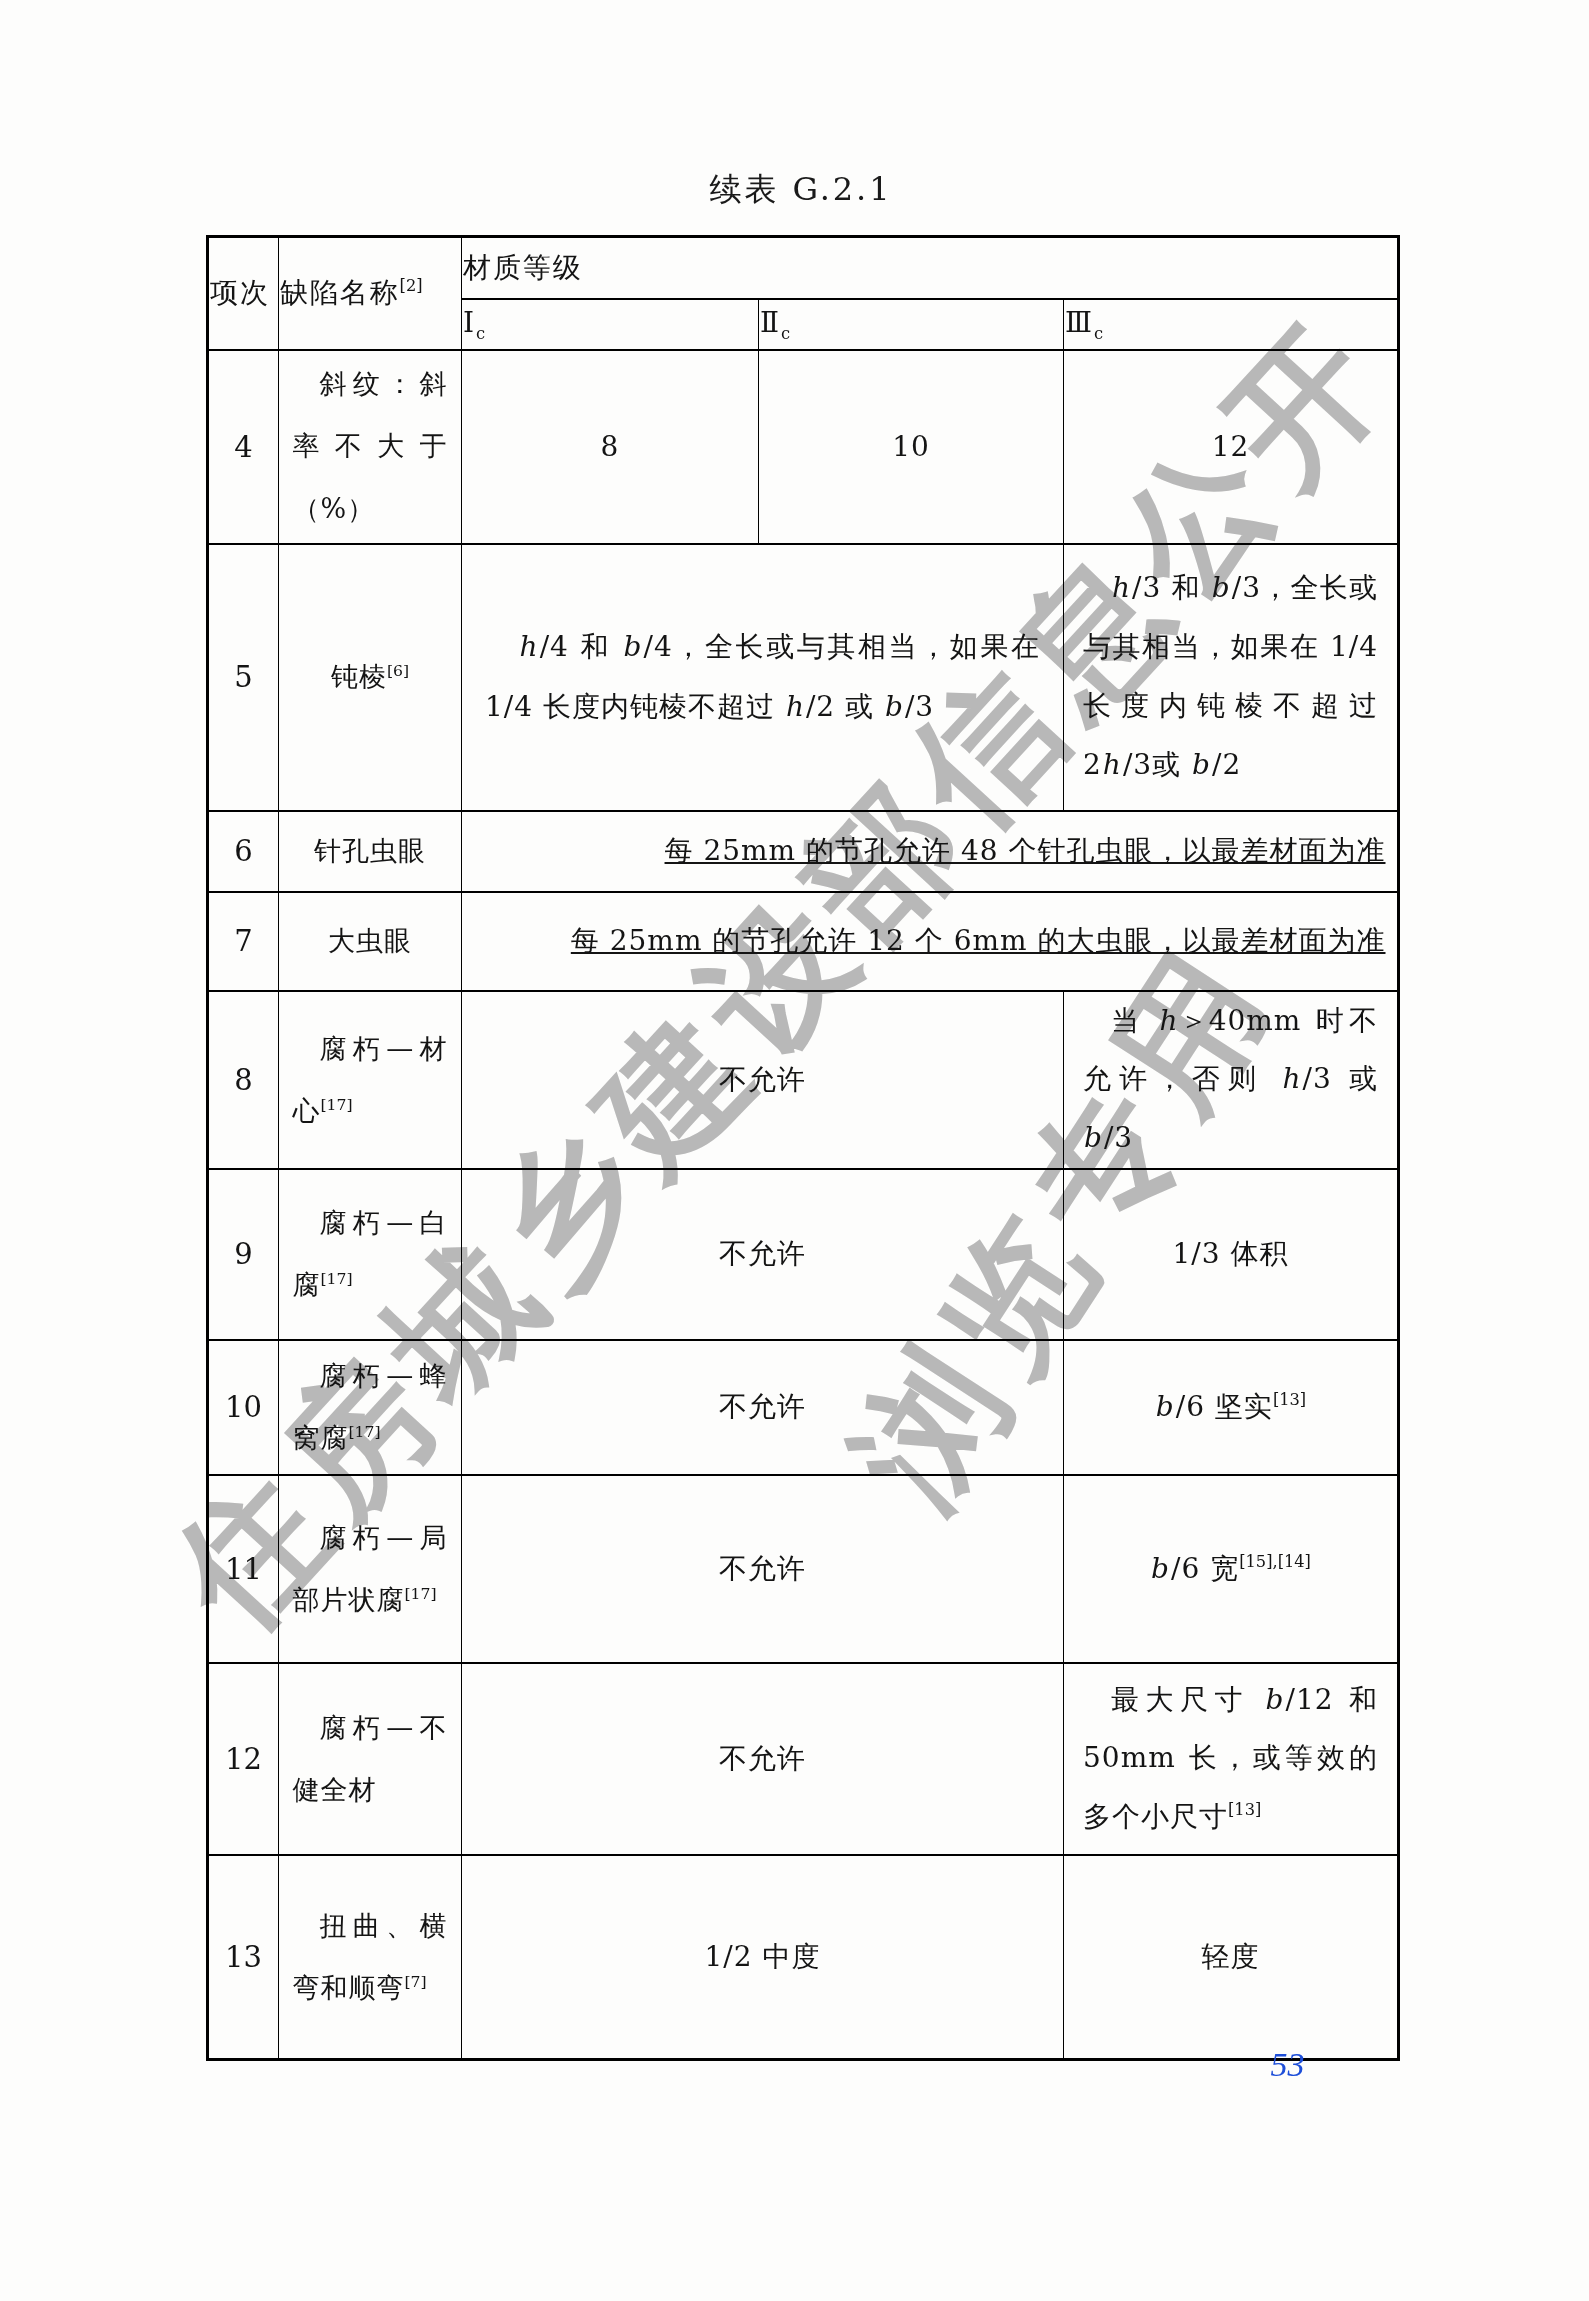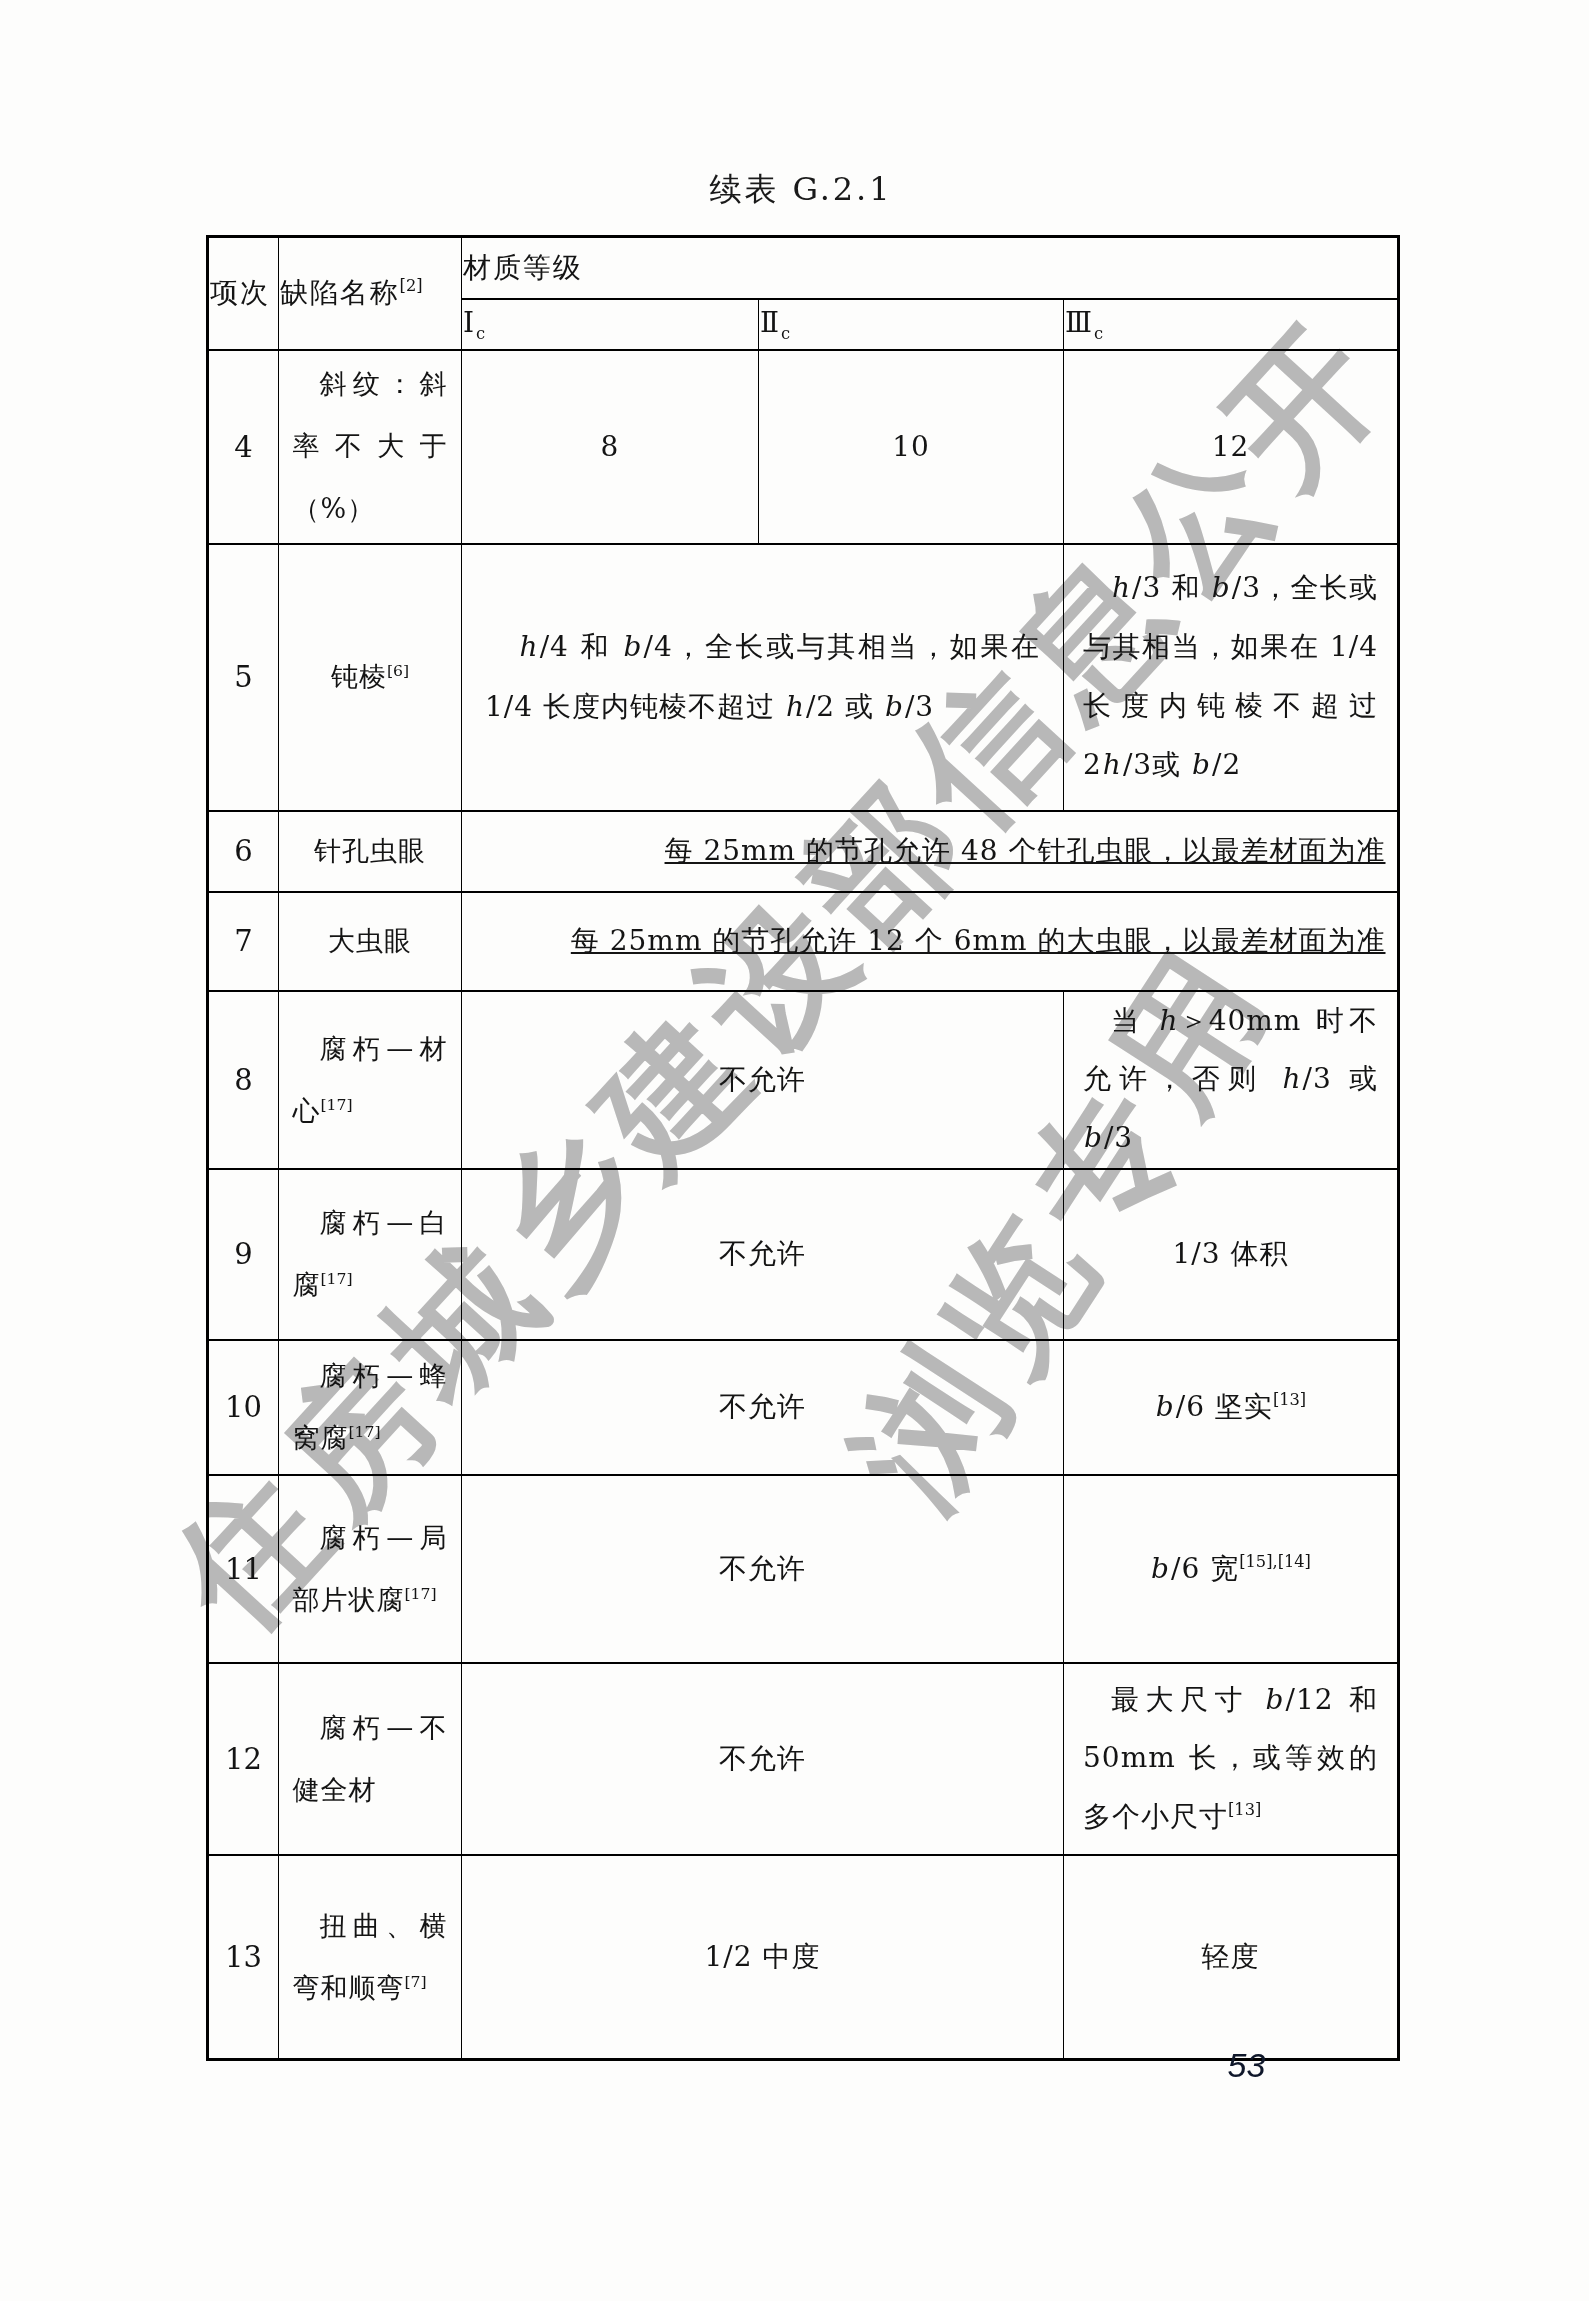--- a/index.html
+++ b/index.html
@@ -48,23 +48,23 @@
     font-size:28px;line-height:2.15;letter-spacing:1px;
   }
   td.para3{text-indent:1em;padding:0 19px;line-height:2.1;}
   td.fullrow{
     text-align:right;text-indent:0;padding-left:38px;padding-right:11.5px;
     font-size:28px;letter-spacing:1px;text-decoration:underline;
   }
   sup{font-size:0.58em;vertical-align:0.65em;letter-spacing:0;white-space:nowrap;}
   i{font-style:italic;padding:0 1px;font-family:"DejaVu Serif",serif;}
   .pageno{
-    position:absolute;left:1208px;top:2046px;width:77px;text-align:center;
-    font-size:34px;font-style:italic;color:#0f172a;z-index:2;
-    font-family:Liberation Sans, sans-serif;
+    position:absolute;left:1249px;top:2046px;width:77px;text-align:center;
+    font-size:34px;font-style:italic;color:#1d4ed8;z-index:2;
+    font-family:Liberation Serif, serif;
   }
 </style>
 </head>
 <body>
 
 <div class="wm wm1">住房城乡建设部信息公开</div>
 <div class="wm wm2">浏览专用</div>
 
 <div class="title">续表 G.2.1</div>
 

